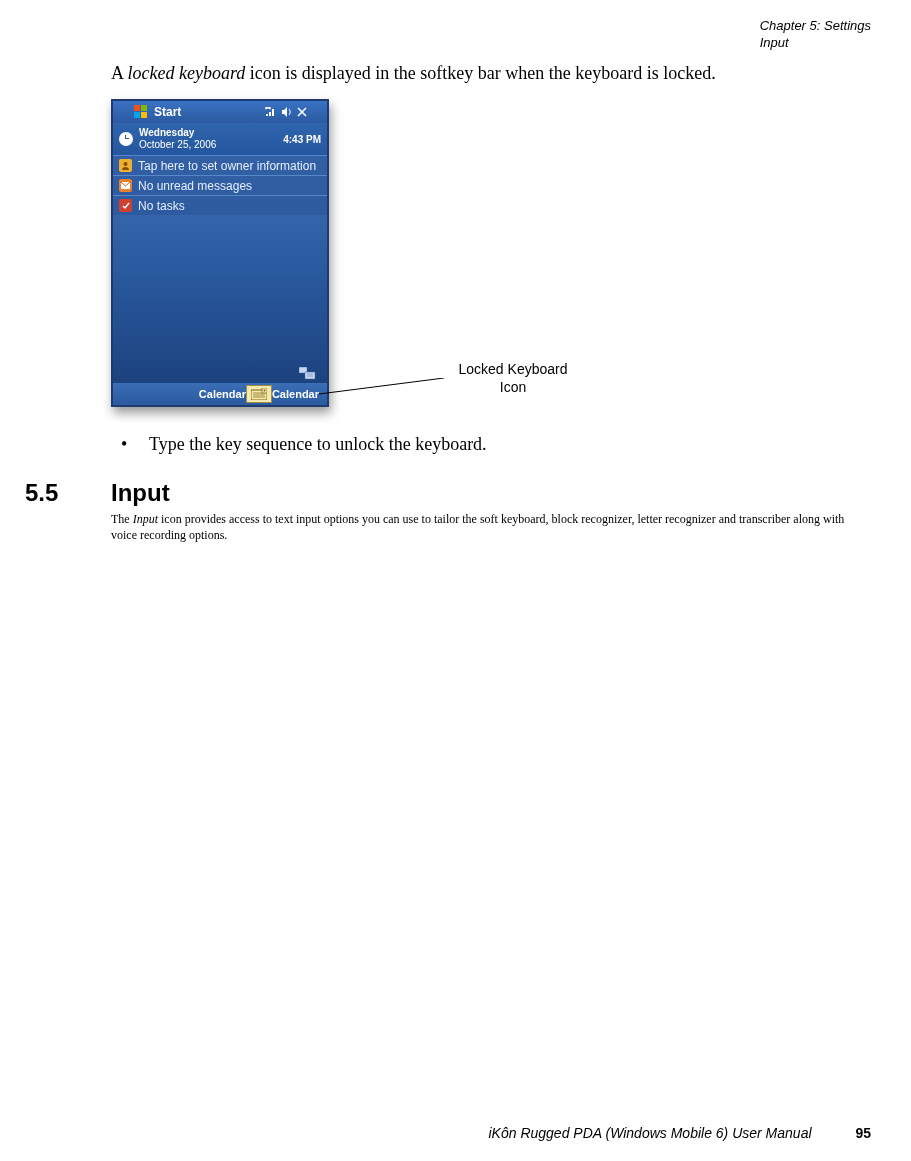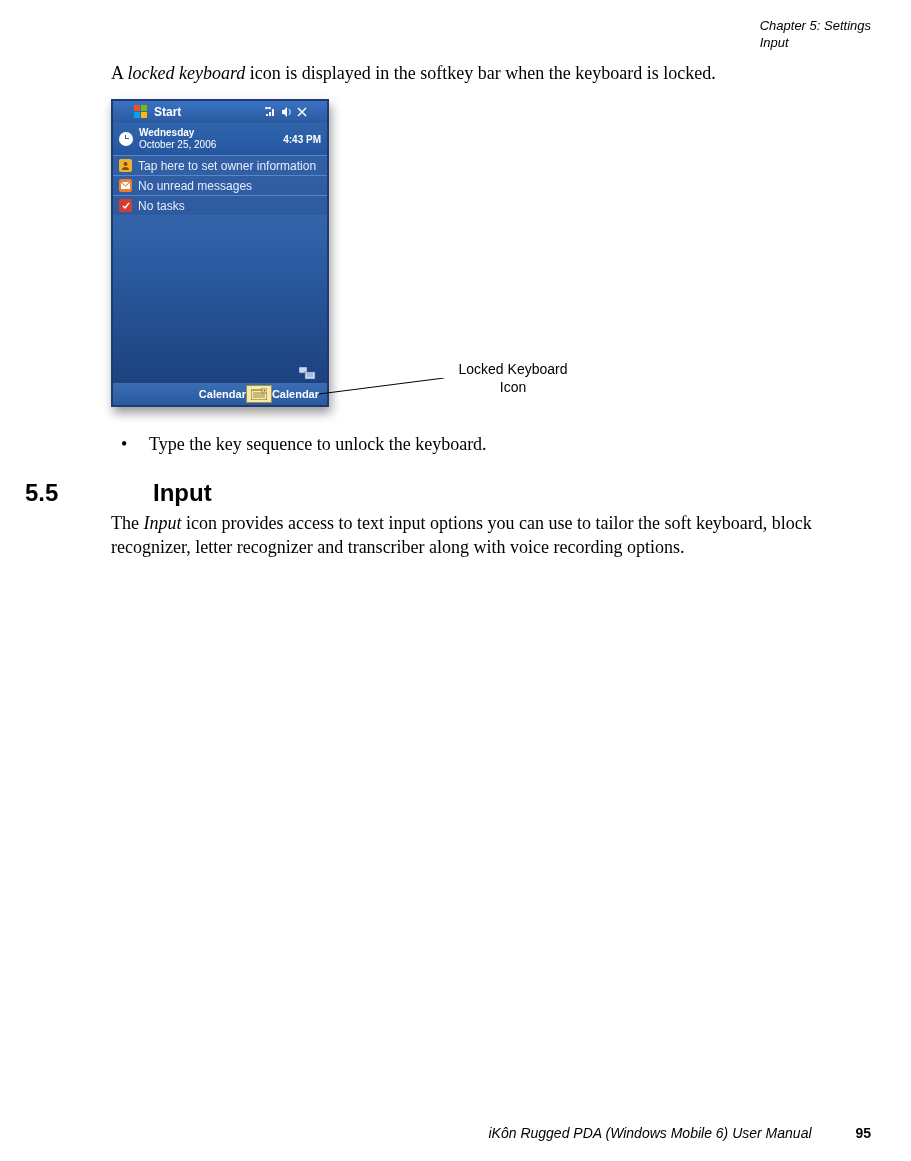--- a/index.html
+++ b/index.html
@@ -185,28 +185,27 @@
       width: 28px;
       flex:none;
     }
     .section-head {
       display:flex;
       margin-top: 22px;
       font-family: 'Trebuchet MS', Verdana, sans-serif;
       font-weight: bold;
       font-size: 24px;
       margin-left: -86px;
-      gap: 42px;
     }
     .section-head .num {
       width: 86px;
     }
     .section-body {
       margin-top: 4px;
-      font-size: 18px;
+      font-size: 12px;
       line-height: 1.35;
     }
     .section-body .italic {
       font-style: italic;
     }
     .page-footer {
       position:absolute;
       bottom: 20px;
       right: 40px;
       font-family: 'Trebuchet MS', Verdana, sans-serif;

